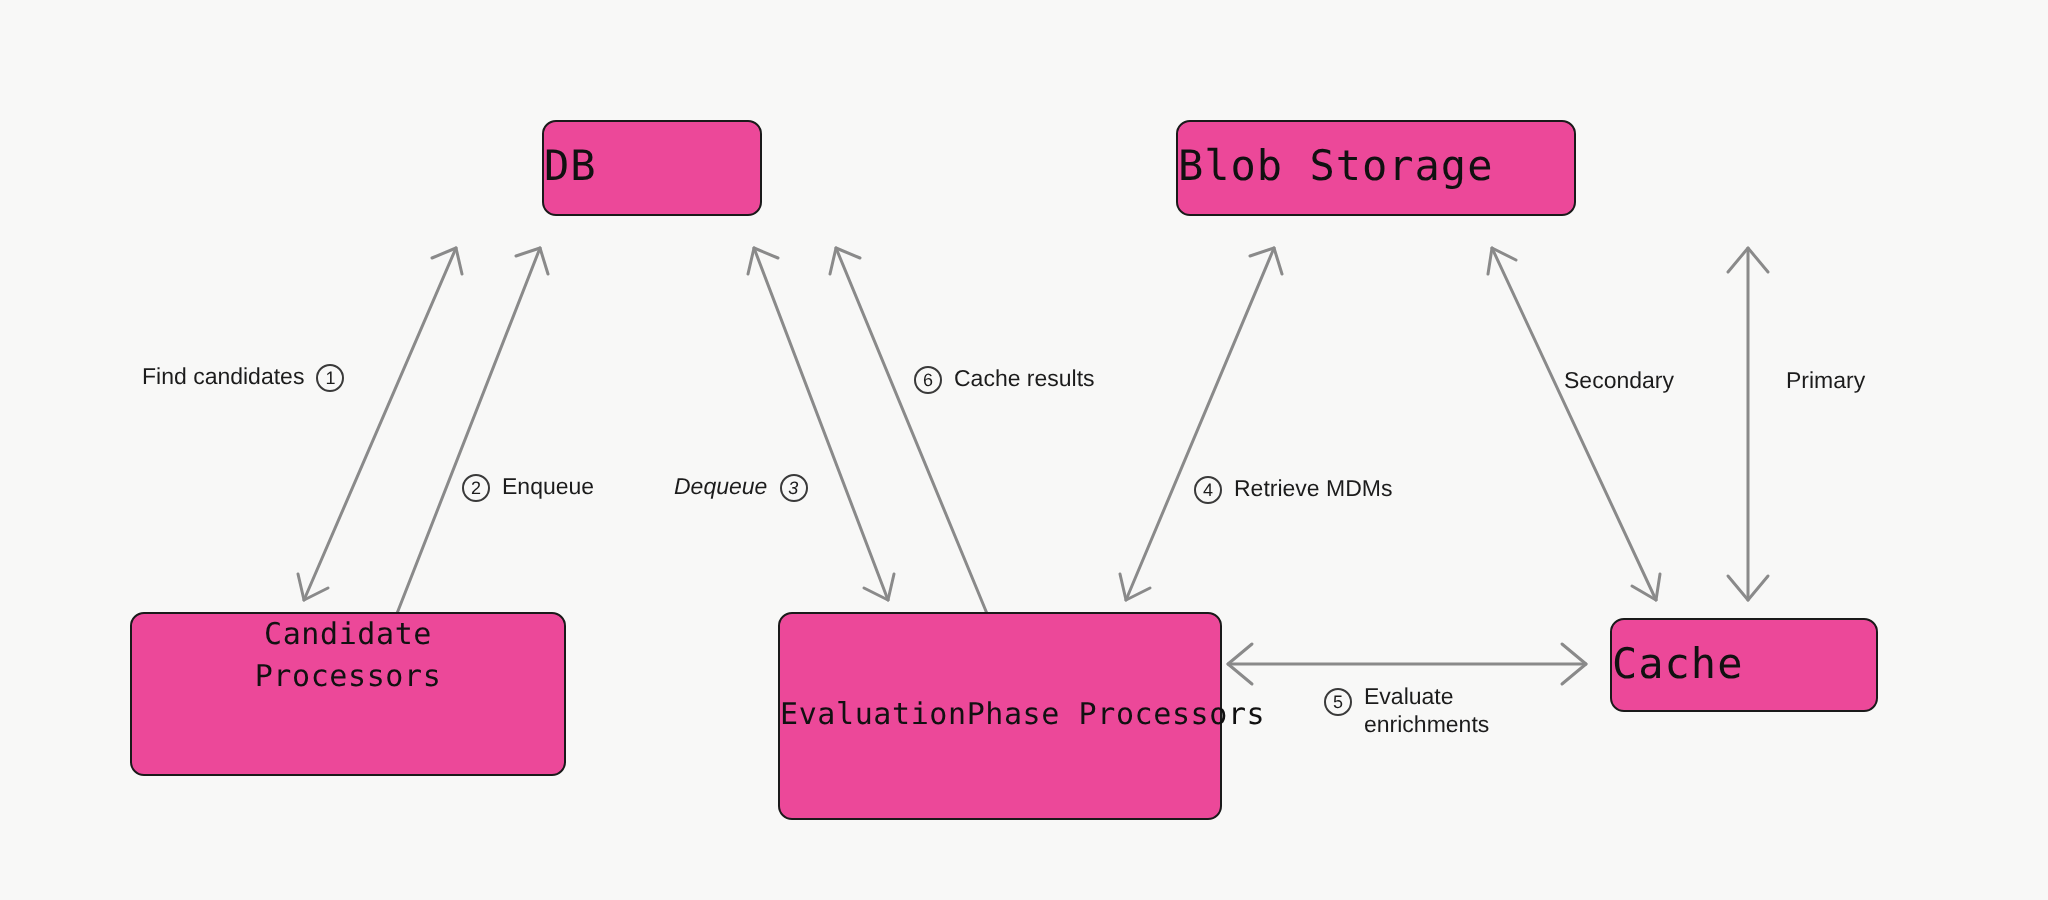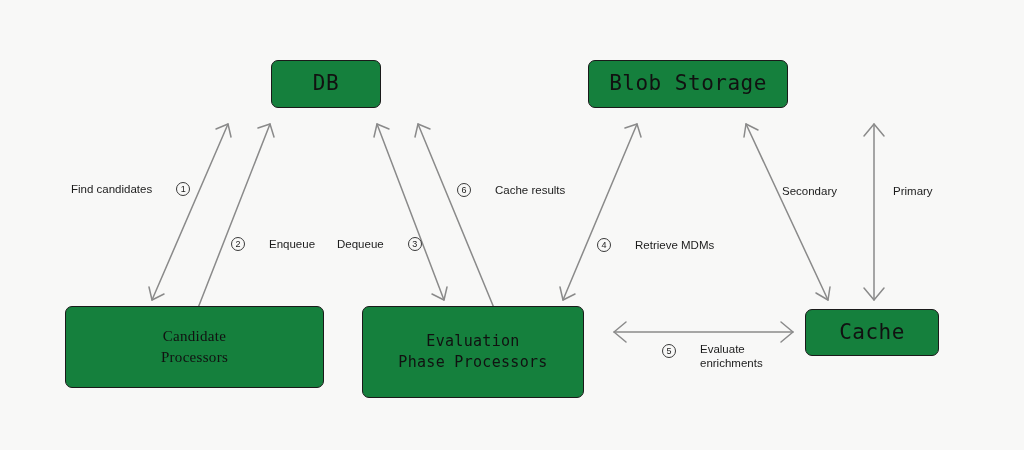--- a/index.html
+++ b/index.html
@@ -21,26 +21,25 @@
   #edges {
     position: absolute;
     left: 0;
     top: 0;
     width: 1024px;
     height: 450px;
   }
   .node {
     position: absolute;
     box-sizing: border-box;
-    background: #15803d;
+    background: #ec4899;
     border: 1.6px solid #1a1a1a;
     border-radius: 7px;
     display: flex;
     align-items: center;
-    justify-content: center;
     text-align: center;
     font-family: "DejaVu Sans Mono", "Liberation Mono", monospace;
     color: #111111;
     line-height: 1.42;
     white-space: pre;
   }
   .node-top {
     font-size: 21px;
     letter-spacing: 0.5px;
   }
@@ -49,21 +48,21 @@
     letter-spacing: 0.3px;
   }
   .node-cache {
     font-size: 21px;
     letter-spacing: 0.5px;
   }
   .edge-label {
     position: absolute;
     display: flex;
     align-items: center;
-    gap: 24px;
+    gap: 6px;
     font-family: "Liberation Sans", sans-serif;
     font-size: 11.5px;
     color: #1c1c1c;
     white-space: nowrap;
     line-height: 1.25;
   }
   .edge-label.stack {
     align-items: flex-start;
   }
   .badge {
@@ -145,45 +144,45 @@
 
   <div class="node node-top" style="left:271px; top:60px; width:110px; height:48px;">
     <span>DB</span>
   </div>
 
   <div class="node node-top" style="left:588px; top:60px; width:200px; height:48px;">
     <span>Blob Storage</span>
   </div>
 
 
-  <div class="node node-bottom" style="left:65px; top:306px; width:259px; height:82px; flex-direction:column;font-family:Liberation Serif, serif;">
+  <div class="node node-bottom" style="left:65px; top:306px; width:218px; height:82px; flex-direction:column;">
     <span>Candidate</span>
     <span>Processors</span>
   </div>
 
-  <div class="node node-bottom" style="left:362px; top:306px; width:222px; height:92px; flex-direction:column;">
+  <div class="node node-bottom" style="left:389px; top:306px; width:222px; height:104px; flex-direction:row;">
     <span>Evaluation</span>
     <span>Phase Processors</span>
   </div>
 
   <div class="node node-cache" style="left:805px; top:309px; width:134px; height:47px;">
     <span>Cache</span>
   </div>
 
   <div class="edge-label" style="left:71px; top:182px;">
     <span class="lbl-text">Find candidates</span>
     <span class="badge">1</span>
   </div>
 
   <div class="edge-label" style="left:231px; top:237px;">
     <span class="badge">2</span>
     <span class="lbl-text">Enqueue</span>
   </div>
 
-  <div class="edge-label" style="left:337px; top:237px;">
+  <div class="edge-label" style="left:337px; top:237px;font-style:italic;">
     <span class="lbl-text">Dequeue</span>
     <span class="badge">3</span>
   </div>
 
   <div class="edge-label" style="left:457px; top:183px;">
     <span class="badge">6</span>
     <span class="lbl-text">Cache results</span>
   </div>
 
   <div class="edge-label" style="left:597px; top:238px;">

